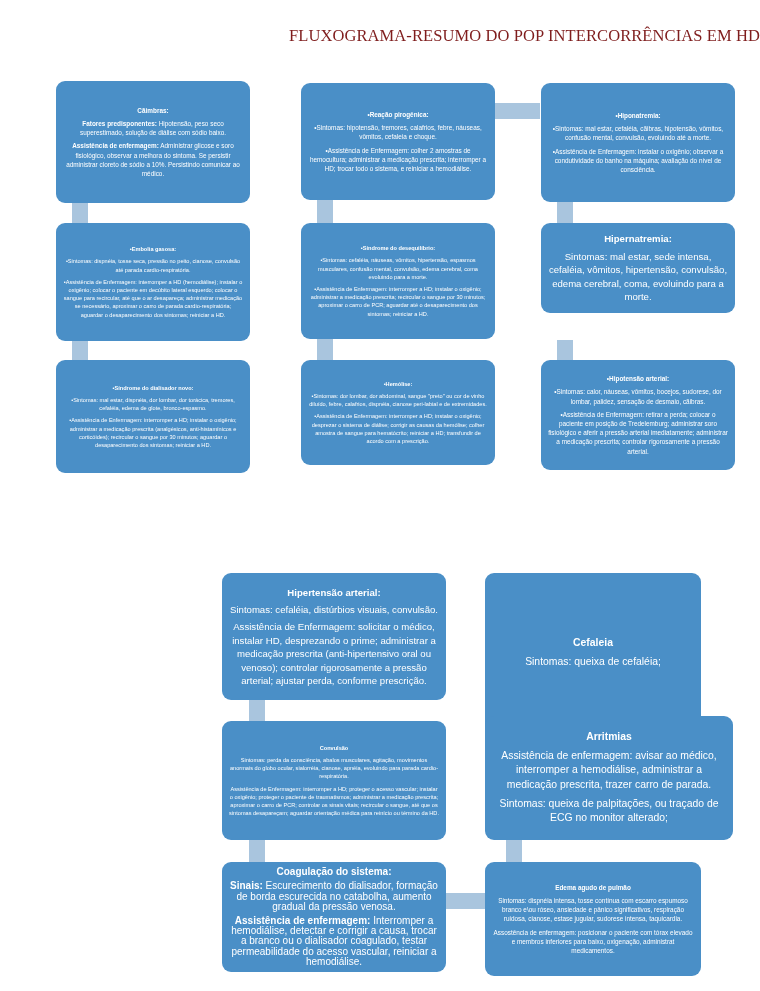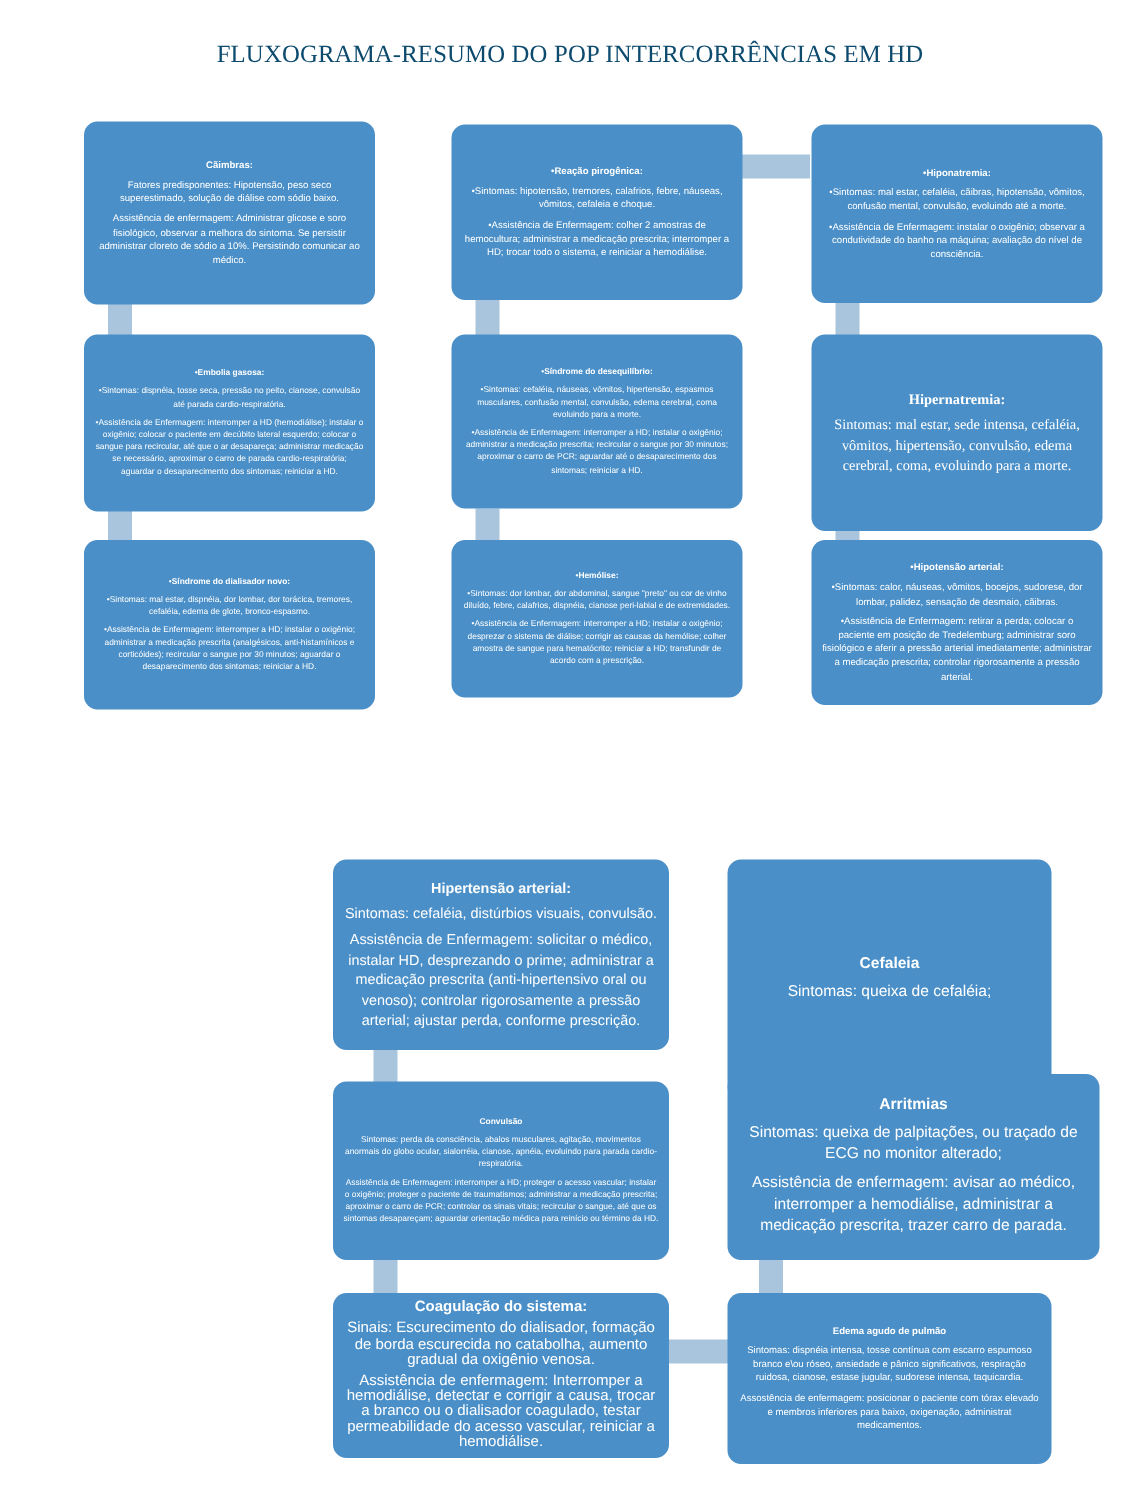--- a/index.html
+++ b/index.html
@@ -9,45 +9,45 @@
     font-family:"Liberation Sans", sans-serif;
     color:#222;
     position:relative;
     overflow:hidden;
   }
   #canvas{position:relative;width:760px;height:991px;}
 
   .title{
     position:absolute;
     left:0;top:26px;width:760px;
-    text-align:center;
+    text-align:right;
     font-family:"Liberation Serif", serif;
     font-size:16.5px;
     letter-spacing:.1px;
-    color:#0c4a6e;
+    color:#7f1d1d;
     white-space:nowrap;
   }
 
   .node{
     position:absolute;
     background:#4a8fc7;
     border-radius:9px;
     color:#ffffff;
     box-sizing:border-box;
     padding:6px 7px;
     display:flex;
     flex-direction:column;
     justify-content:center;
     text-align:center;
     overflow:hidden;
   }
   .node p{margin:0 0 4px 0;}
   .node p:last-child{margin-bottom:0;}
   .node .hd{font-weight:bold;}
-  .node b{font-weight:normal;}
+  .node b{font-weight:bold;}
 
   
   .t-xs{font-size:5.6px;line-height:8.2px;}
   .t-sm{font-size:6.4px;line-height:9.2px;}
   .t-md{font-size:10px;line-height:10.2px;}
   .t-lg{font-size:9.6px;line-height:13.4px;}
   .t-xl{font-size:10.4px;line-height:14.6px;}
 
   .conn{
     position:absolute;
@@ -115,21 +115,21 @@
     <p>•Sintomas: dor lombar, dor abdominal, sangue "preto" ou cor de vinho diluído, febre, calafrios, dispnéia, cianose peri-labial e de extremidades.</p>
     <p>•Assistência de Enfermagem: interromper a HD; instalar o oxigênio; desprezar o sistema de diálise; corrigir as causas da hemólise; colher amostra de sangue para hematócrito; reiniciar a HD; transfundir de acordo com a prescrição.</p>
   </div>
 
   <div class="node t-sm" style="left:541px;top:83px;width:194px;height:119px;">
     <p class="hd">•Hiponatremia:</p>
     <p>•Sintomas: mal estar, cefaléia, cãibras, hipotensão, vômitos, confusão mental, convulsão, evoluindo até a morte.</p>
     <p>•Assistência de Enfermagem: instalar o oxigênio; observar a condutividade do banho na máquina; avaliação do nível de consciência.</p>
   </div>
 
-  <div class="node t-lg" style="left:541px;top:223px;width:194px;height:131px;font-family:Liberation Serif, serif;">
+  <div class="node t-lg" style="left:541px;top:223px;width:194px;height:90px;">
     <p class="hd">Hipernatremia:</p>
     <p>Sintomas: mal estar, sede intensa, cefaléia, vômitos, hipertensão, convulsão, edema cerebral, coma, evoluindo para a morte.</p>
   </div>
 
   <div class="node t-sm" style="left:541px;top:360px;width:194px;height:110px;">
     <p class="hd">•Hipotensão arterial:</p>
     <p>•Sintomas: calor, náuseas, vômitos, bocejos, sudorese, dor lombar, palidez, sensação de desmaio, cãibras.</p>
     <p>•Assistência de Enfermagem: retirar a perda; colocar o paciente em posição de Tredelemburg; administrar soro fisiológico e aferir a pressão arterial imediatamente; administrar a medicação prescrita; controlar rigorosamente a pressão arterial.</p>
   </div>
 
@@ -140,33 +140,33 @@
   </div>
 
   <div class="node t-xs" style="left:222px;top:721px;width:224px;height:119px;">
     <p class="hd">Convulsão</p>
     <p>Sintomas: perda da consciência, abalos musculares, agitação, movimentos anormais do globo ocular, sialorréia, cianose, apnéia, evoluindo para parada cardio-respiratória.</p>
     <p>Assistência de Enfermagem: interromper a HD; proteger o acesso vascular; instalar o oxigênio; proteger o paciente de traumatismos; administrar a medicação prescrita; aproximar o carro de PCR; controlar os sinais vitais; recircular o sangue, até que os sintomas desapareçam; aguardar orientação médica para reinício ou término da HD.</p>
   </div>
 
   <div class="node t-md" style="left:222px;top:862px;width:224px;height:110px;">
     <p class="hd">Coagulação do sistema:</p>
-    <p><b>Sinais:</b><span> Escurecimento do dialisador, formação de borda escurecida no catabolha, aumento gradual da oxigênio venosa.</span></p>
+    <p><b>Sinais:</b><span> Escurecimento do dialisador, formação de borda escurecida no catabolha, aumento gradual da pressão venosa.</span></p>
     <p><b>Assistência de enfermagem:</b><span> Interromper a hemodiálise, detectar e corrigir a causa, trocar a branco ou o dialisador coagulado, testar permeabilidade do acesso vascular, reiniciar a hemodiálise.</span></p>
   </div>
 
   <div class="node t-xl" style="left:485px;top:573px;width:216px;height:160px;">
     <p class="hd">Cefaleia</p>
     <p>Sintomas: queixa de cefaléia;</p>
   </div>
 
   <div class="node t-xl" style="left:485px;top:716px;width:248px;height:124px;">
     <p class="hd">Arritmias</p>
+    <p>Assistência de enfermagem: avisar ao médico, interromper a hemodiálise, administrar a medicação prescrita, trazer carro de parada.</p>
     <p>Sintomas: queixa de palpitações, ou traçado de ECG no monitor alterado;</p>
-    <p>Assistência de enfermagem: avisar ao médico, interromper a hemodiálise, administrar a medicação prescrita, trazer carro de parada.</p>
   </div>
 
   <div class="node t-sm" style="left:485px;top:862px;width:216px;height:114px;">
     <p class="hd">Edema agudo de pulmão</p>
     <p>Sintomas: dispnéia intensa, tosse contínua com escarro espumoso branco e\ou róseo, ansiedade e pânico significativos, respiração ruidosa, cianose, estase jugular, sudorese intensa, taquicardia.</p>
     <p>Assostência de enfermagem: posicionar o paciente com tórax elevado e membros inferiores para baixo, oxigenação, administrat medicamentos.</p>
   </div>
 
 </div>
 

